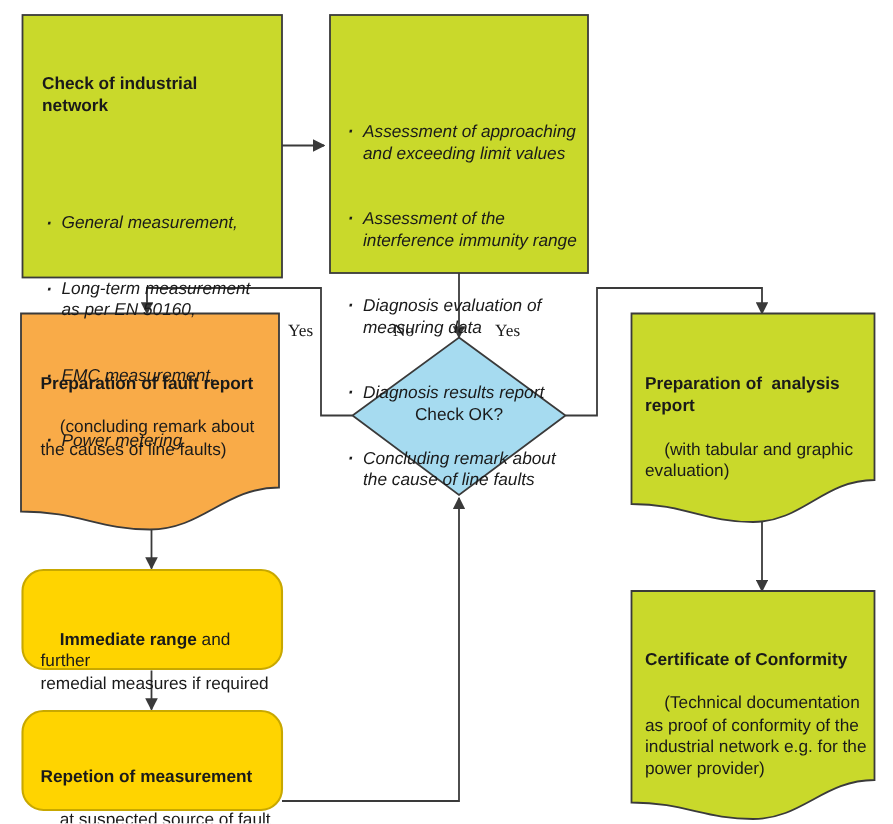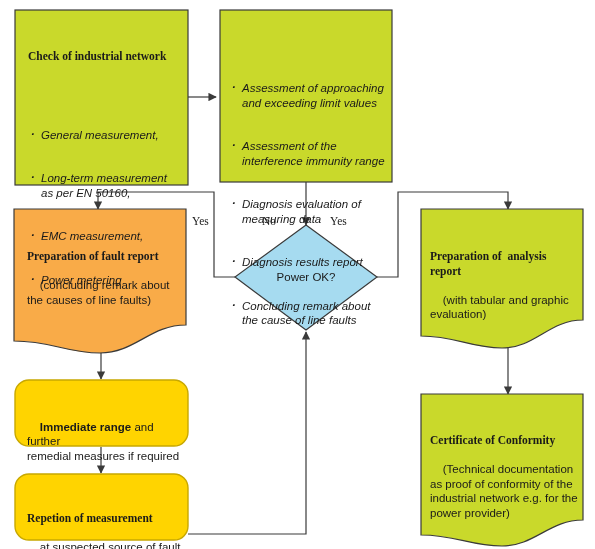--- a/index.html
+++ b/index.html
@@ -25,21 +25,20 @@
     position: absolute;
     font-family: "Liberation Sans", sans-serif;
     font-size: 11.5px;
     line-height: 14.5px;
     color: #1a1a1a;
     white-space: pre-wrap;
   }
   .node-title {
     font-weight: bold;
     display: block;
-    font-family: Liberation Serif, serif;
   }
   .node-title-inline {
     font-weight: bold;
   }
   ul.bullets {
     margin: 6px 0 0 0;
     padding: 0 0 0 13px;
     list-style: none;
   }
   ul.bullets li {
@@ -163,21 +162,21 @@
   <div class="node-text" style="left:27px; top:405px; width:160px;">
     <span class="node-title-inline">Immediate range</span><span> and further
 remedial measures if required</span>
   </div>
 
   <div class="node-text" style="left:27px; top:482px; width:160px;">
     <span class="node-title">Repetion of measurement</span>
     <span>at suspected source of fault</span>
   </div>
 
-  <div class="diamond-label" style="left:256px; top:271px; width:100px;">Power OK?</div>
+  <div class="diamond-label" style="left:256px; top:271px; width:100px;">Check OK?</div>
 
   <div class="edge-label" style="left:192px; top:215px;">Yes</div>
 
   <div class="edge-label" style="left:262px; top:215px;">No</div>
 
   <div class="edge-label" style="left:330px; top:215px;">Yes</div>
 
 </div>
 
 </body></html>

